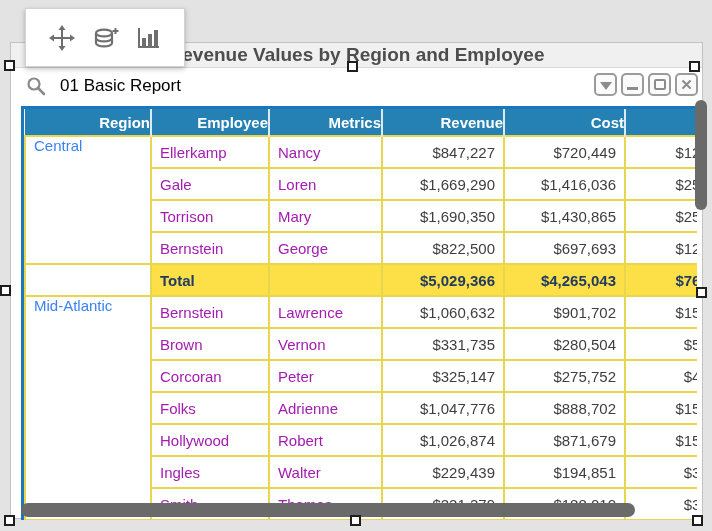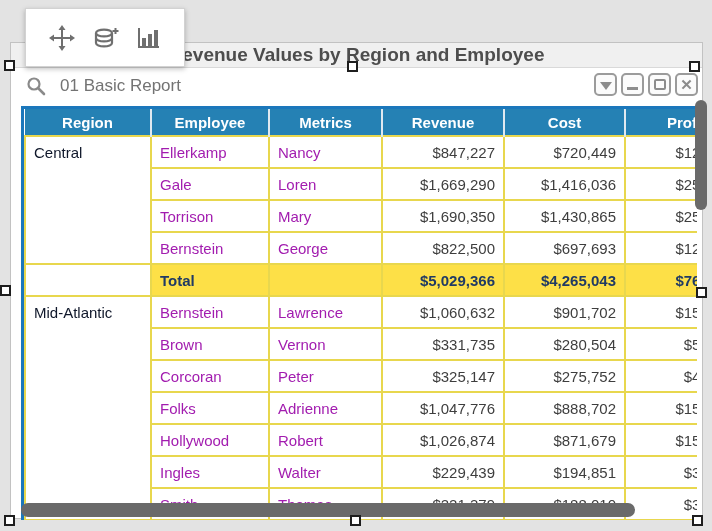--- a/index.html
+++ b/index.html
@@ -24,21 +24,21 @@
   .titlebar .title {
     font-size:19px; font-weight:bold; color:#4d4d4d; white-space:nowrap;
   }
 
   
   .report-toolbar {
     position:absolute; left:0; top:26px; width:100%; height:34px;
     background:#ffffff; display:flex; align-items:center;
   }
   .magnifier { margin-left:15px; width:20px; height:20px; flex:0 0 auto; }
-  .report-name { margin-left:14px; font-size:17px; color:#737373; white-space:nowrap; }
+  .report-name { margin-left:14px; font-size:17px; color:#000000; white-space:nowrap; }
   .win-buttons { position:absolute; right:4px; top:4px; display:flex; gap:4px; }
   .win-btn {
     width:23px; height:23px; background:#fbfbfb;
     border:2px solid #9b9b9b; border-radius:5px;
     display:flex; align-items:center; justify-content:center;
     color:#8c8c8c; font-weight:bold; font-size:13px; cursor:pointer;
   }
   .glyph-caret { width:0; height:0; border-left:6px solid transparent;
     border-right:6px solid transparent; border-top:8px solid #8c8c8c; margin-top:2px;}
   .glyph-min { width:11px; height:3px; background:#8c8c8c; margin-top:8px; }
@@ -55,30 +55,30 @@
     width:725px;
   }
   table { border-collapse:collapse; table-layout:fixed; width:722px; font-size:15px; }
   col.c-region   { width:126px; }
   col.c-employee { width:118px; }
   col.c-metrics  { width:113px; }
   col.c-revenue  { width:122px; }
   col.c-cost     { width:121px; }
   col.c-profit   { width:122px; }
   thead th {
-    background:#2581b4; color:#ffffff; font-weight:bold; text-align:center;
+    background:#2581b4; color:#ffffff; font-weight:bold; text-align:right;
     height:27px; border-left:2px solid #dfe9f0; font-size:15px;
   }
   thead th:first-child { border-left:none; }
   tbody td {
     border:2px solid #e8d74e; height:32px; background:#ffffff;
     color:#3e3e3e; padding:0 8px; white-space:nowrap; overflow:visible;
   }
   td.name { color:#a21caf; text-align:left; }
-  td.region-cell { color:#0f172a; vertical-align:top; padding-top:7px;
+  td.region-cell { color:#3b82f6; vertical-align:top; 
     white-space:normal; line-height:1.25; }
   td.num { text-align:right; }
   tr.total-row td { background:#fde047; color:#203a64; font-weight:bold; }
   tr.total-row td.region-empty { background:#ffffff; }
 
   
   .vscroll {
     position:absolute; left:684px; top:57px; width:12px; height:110px;
     background:#6a6a6a; border-radius:7px;
   }

